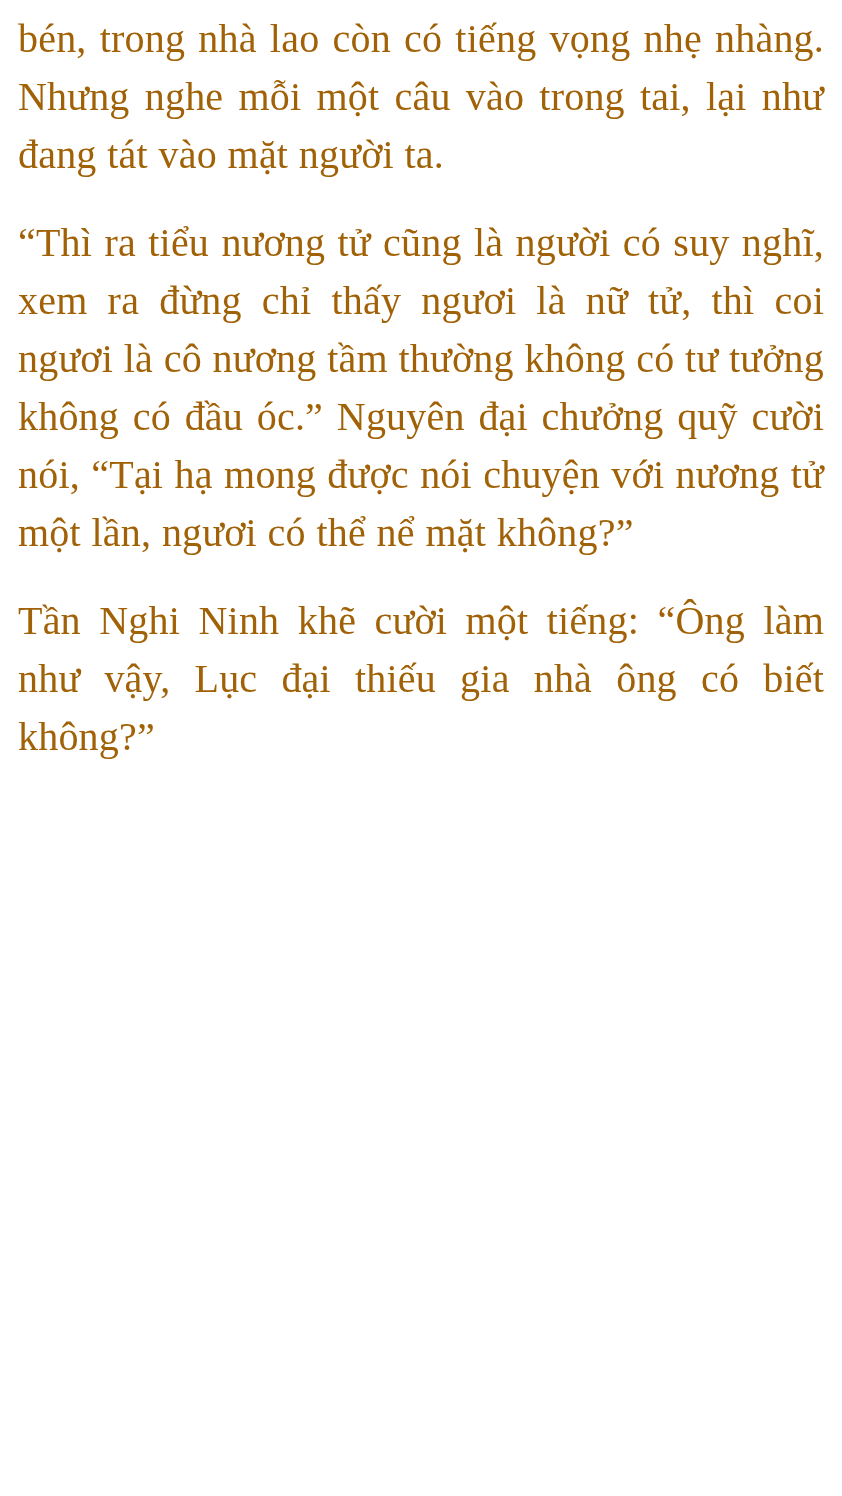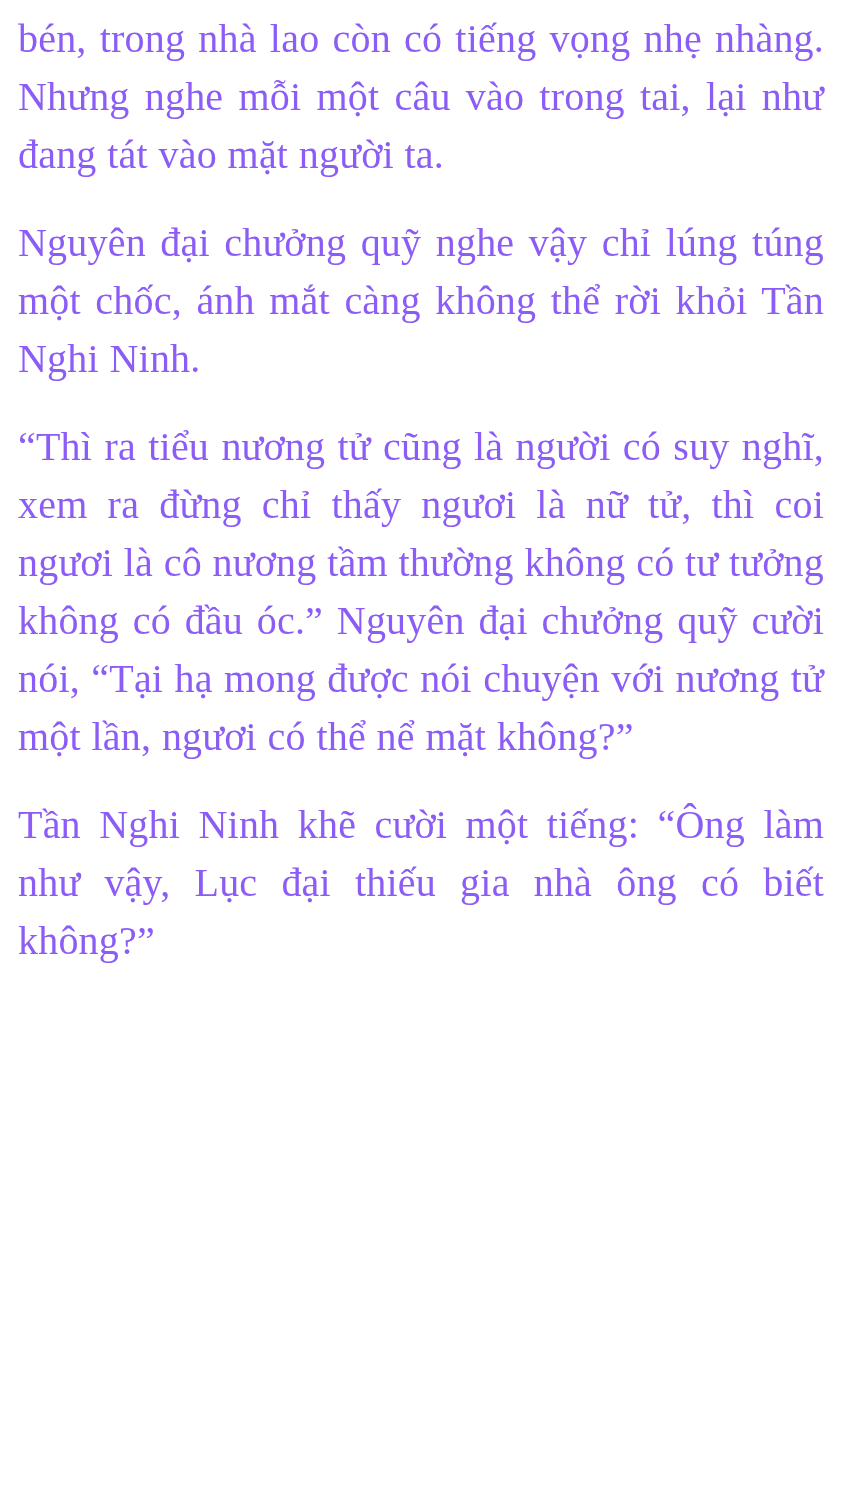--- a/index.html
+++ b/index.html
@@ -21,33 +21,32 @@
     padding: 10px 18px 0 18px;
     background: #ffffff;
   }
   .para {
     font-family: "Liberation Serif", serif;
     font-size: 40px;
     line-height: 58px;
     text-align: justify;
     text-justify: inter-word;
     margin: 0 0 30px 0;
-    color: #8b5cf6;
+    color: #a16207;
     letter-spacing: 0.2px;
     word-spacing: 0.5px;
   }
   .para.first {
     margin-top: 0;
   }
   .para.last {
     margin-bottom: 0;
     margin-top: 16px;
   }
 </style>
 </head>
 <body>
 
 <div id="reader">
   <p class="para first">bén, trong nhà lao còn có tiếng vọng nhẹ nhàng. Nhưng nghe mỗi một câu vào trong tai, lại như đang tát vào mặt người ta.</p>
-  <p class="para">Nguyên đại chưởng quỹ nghe vậy chỉ lúng túng một chốc, ánh mắt càng không thể rời khỏi Tần Nghi Ninh.</p>
   <p class="para">“Thì ra tiểu nương tử cũng là người có suy nghĩ, xem ra đừng chỉ thấy ngươi là nữ tử, thì coi ngươi là cô nương tầm thường không có tư tưởng không có đầu óc.” Nguyên đại chưởng quỹ cười nói, “Tại hạ mong được nói chuyện với nương tử một lần, ngươi có thể nể mặt không?”</p>
   <p class="para last">Tần Nghi Ninh khẽ cười một tiếng: “Ông làm như vậy, Lục đại thiếu gia nhà ông có biết không?”</p>
 </div>
 
 </body></html>

